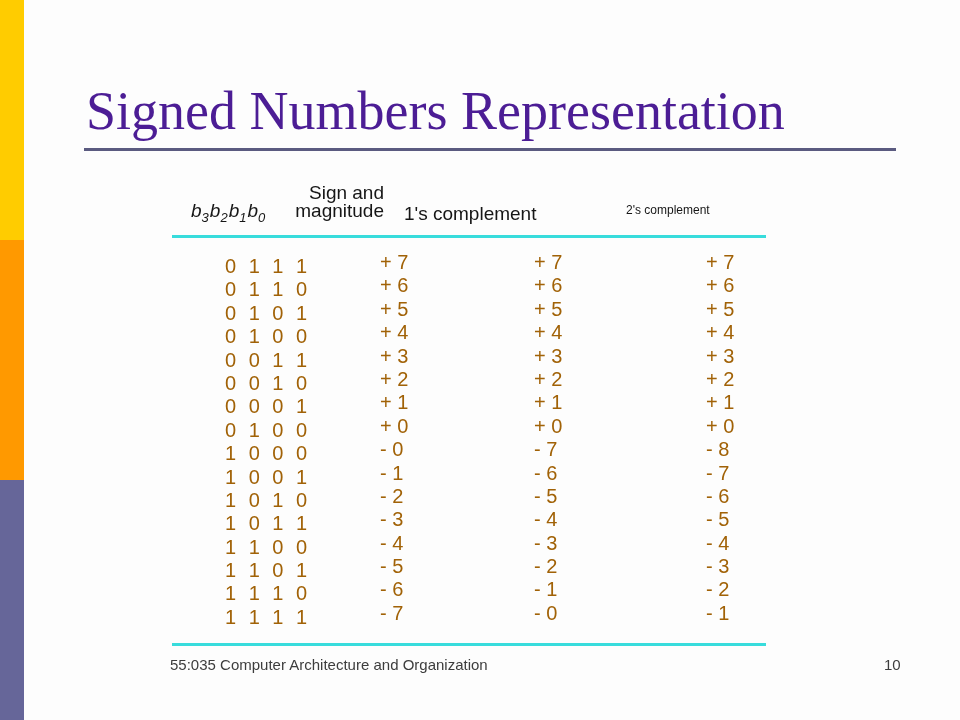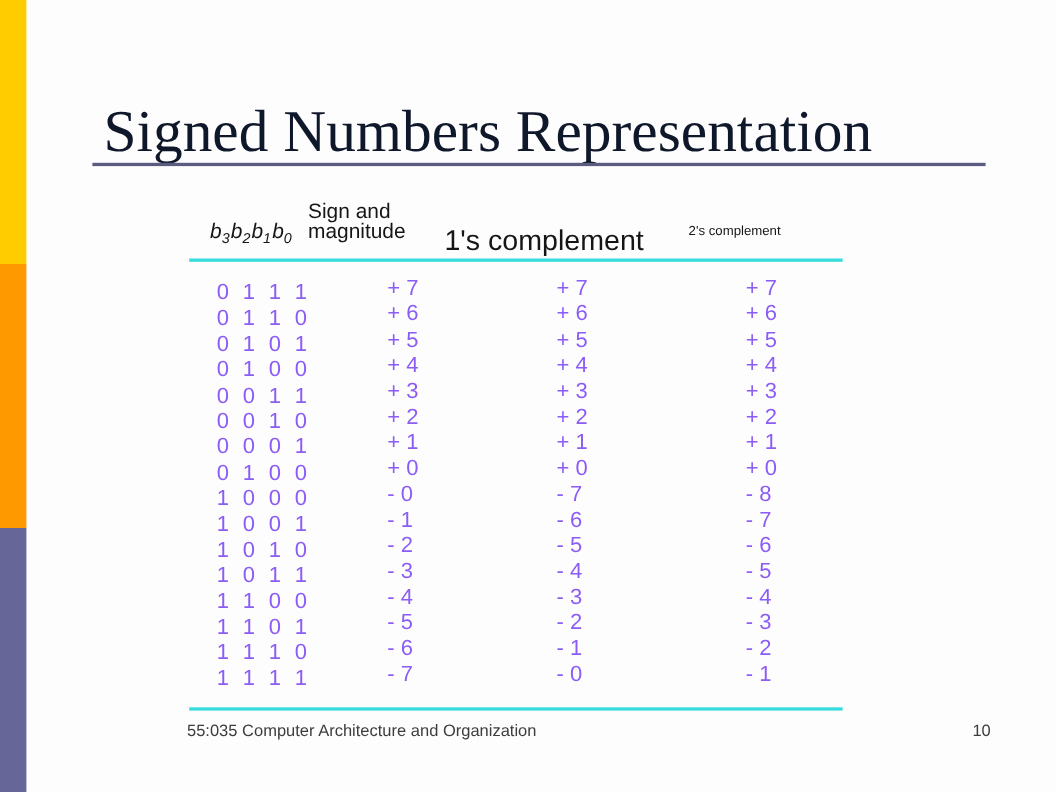--- a/index.html
+++ b/index.html
@@ -24,26 +24,26 @@
   }
   .accent-seg { width: 100%; height: 240px; }
   .seg-yellow { background: #FFCC00; }
   .seg-orange { background: #FF9900; }
   .seg-purple { background: #666699; }
 
   
   .title {
     position: absolute;
     left: 82px; top: 78px;
-    margin: 12px;
+    margin: 4px;
     font-family: "Liberation Serif", serif;
     font-weight: 400;
     font-size: 54px;
     line-height: 58px;
-    color: #0f172a;
+    color: #4c1d95;
     white-space: nowrap;
   }
   .title-rule {
     position: absolute;
     left: 84px; top: 148px;
     width: 812px; height: 3px;
     background: #5b5b80;
   }
 
   
@@ -54,42 +54,43 @@
     font-style: italic;
   }
   .hdr-binary sub {
     font-size: 13px;
     font-style: italic;
     letter-spacing: 1px;
   }
   .hdr-sm {
     left: 280px; top: 184px;
     width: 104px;
-    text-align: left;
+    text-align: right;
     font-size: 19px;
     line-height: 18px;
   }
-  .hdr-ones { left: 404px; top: 203px; font-size: 26px; }
+  .hdr-ones { left: 404px; top: 203px; font-size: 19px; }
   .hdr-twos { left: 626px; top: 203px; font-size: 12px; }
 
   
   .cyan-rule {
     position: absolute;
     left: 172px;
     width: 594px; height: 3px;
     background: #38dcdc;
   }
   .rule-top { top: 235px; }
   .rule-bottom { top: 643px; }
 
   
   .col {
     position: absolute;
     font-size: 20px;
-    color: #8b5cf6;
+    color: #a16207;
+    margin-left: 28px;
   }
   .col .cell {
     height: 23.4px;
     line-height: 23.4px;
     white-space: pre;
   }
   .col-binary {
     left: 197px; top: 255px;
     letter-spacing: 1.5px;
     word-spacing: 4px;

